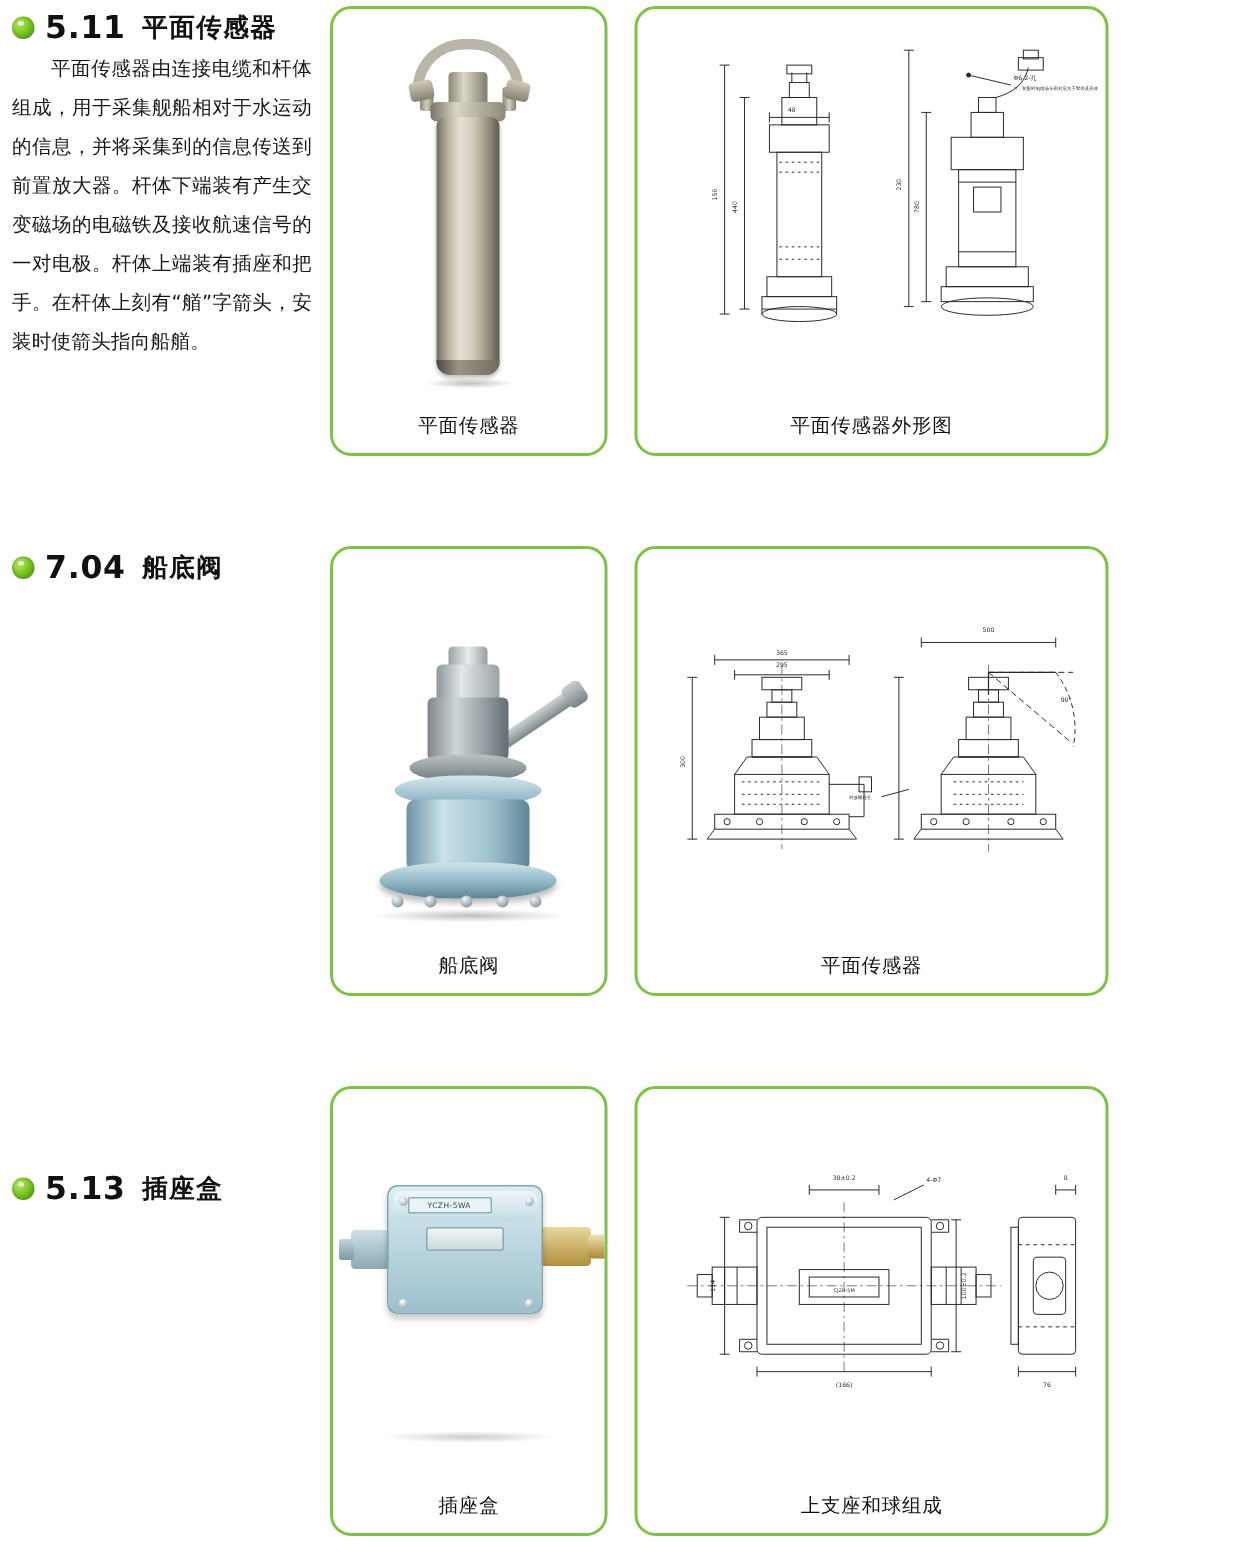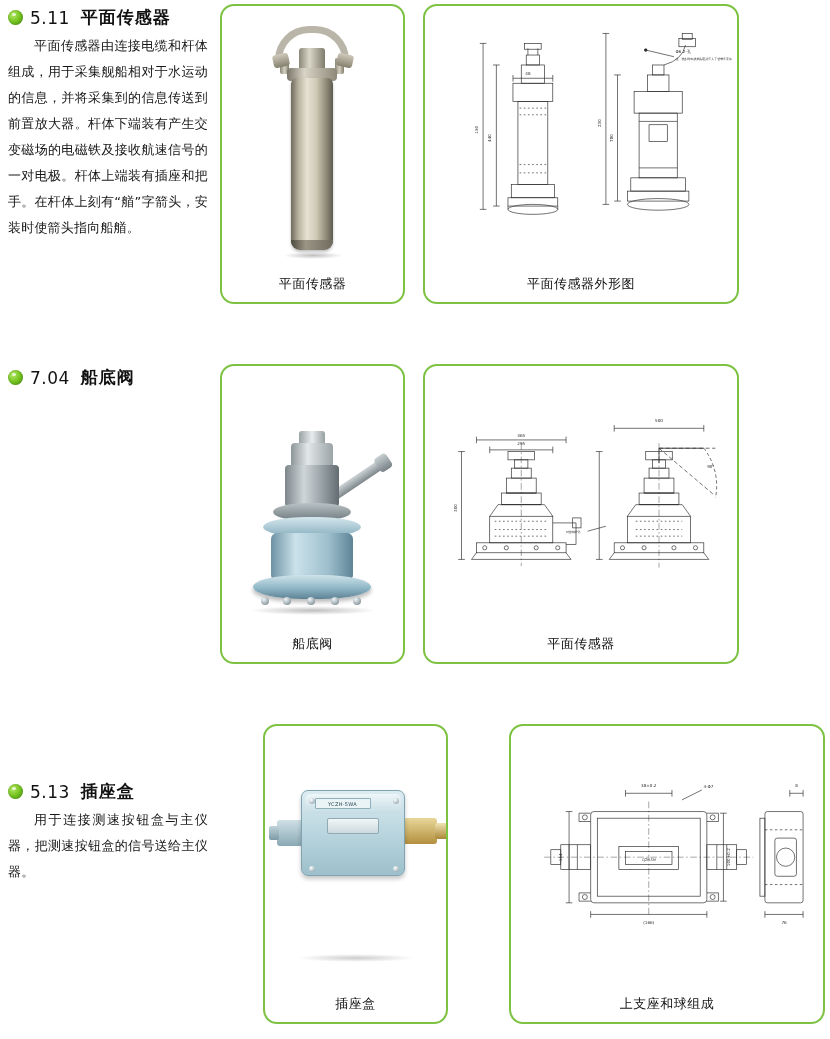--- a/index.html
+++ b/index.html
@@ -19,21 +19,21 @@
   
   .section {
     position: absolute;
     left: 0;
     width: 830px;
     display: flex;
     align-items: flex-start;
   }
   #section-511 { top: 0px; height: 318px; }
   #section-512 { top: 360px; height: 318px; }
-  #section-513 { top: 720px; height: 318px; gap: 43px; }
+  #section-513 { top: 720px; height: 318px; }
 
   
   .text-col {
     width: 214px;
     padding-left: 8px;
     padding-right: 6px;
     flex: none;
   }
   .heading {
     display: flex;
@@ -51,22 +51,22 @@
   }
   .bullet::after {
     content: "";
     position: absolute;
     left: 4px; top: 3px;
     width: 4px; height: 3px;
     border-radius: 50%;
     background: rgba(255,255,255,.75);
   }
   .heading-num {
-    font-size: 17px;
-    font-weight: 400;
+    font-size: 21px;
+    font-weight: 700;
     letter-spacing: .5px;
     color: #111;
   }
   .heading-title {
     font-size: 17px;
     font-weight: 700;
     color: #111;
     margin-left: 4px;
     letter-spacing: 1px;
   }
@@ -490,21 +490,20 @@
   </div>
 
   <div class="section" id="section-513">
 
     <div class="text-col">
       <div class="heading" style="margin-top:60px">
         <span class="bullet"></span>
         <span class="heading-num">5.13</span>
         <span class="heading-title">插座盒</span>
       </div>
-      <p class="body-text">用于连接测速按钮盒与主仪器，把测速按钮盒的信号送给主仪器。</p>
     </div>
 
     <div class="frame frame-photo">
       <div class="frame-inner">
         <div class="art">
           <div class="box-wrap">
             <div class="sb-left-conn"></div>
             <div class="sb-right-conn"></div>
             <div class="sb-body"></div>
             <div class="sb-lid"></div>

